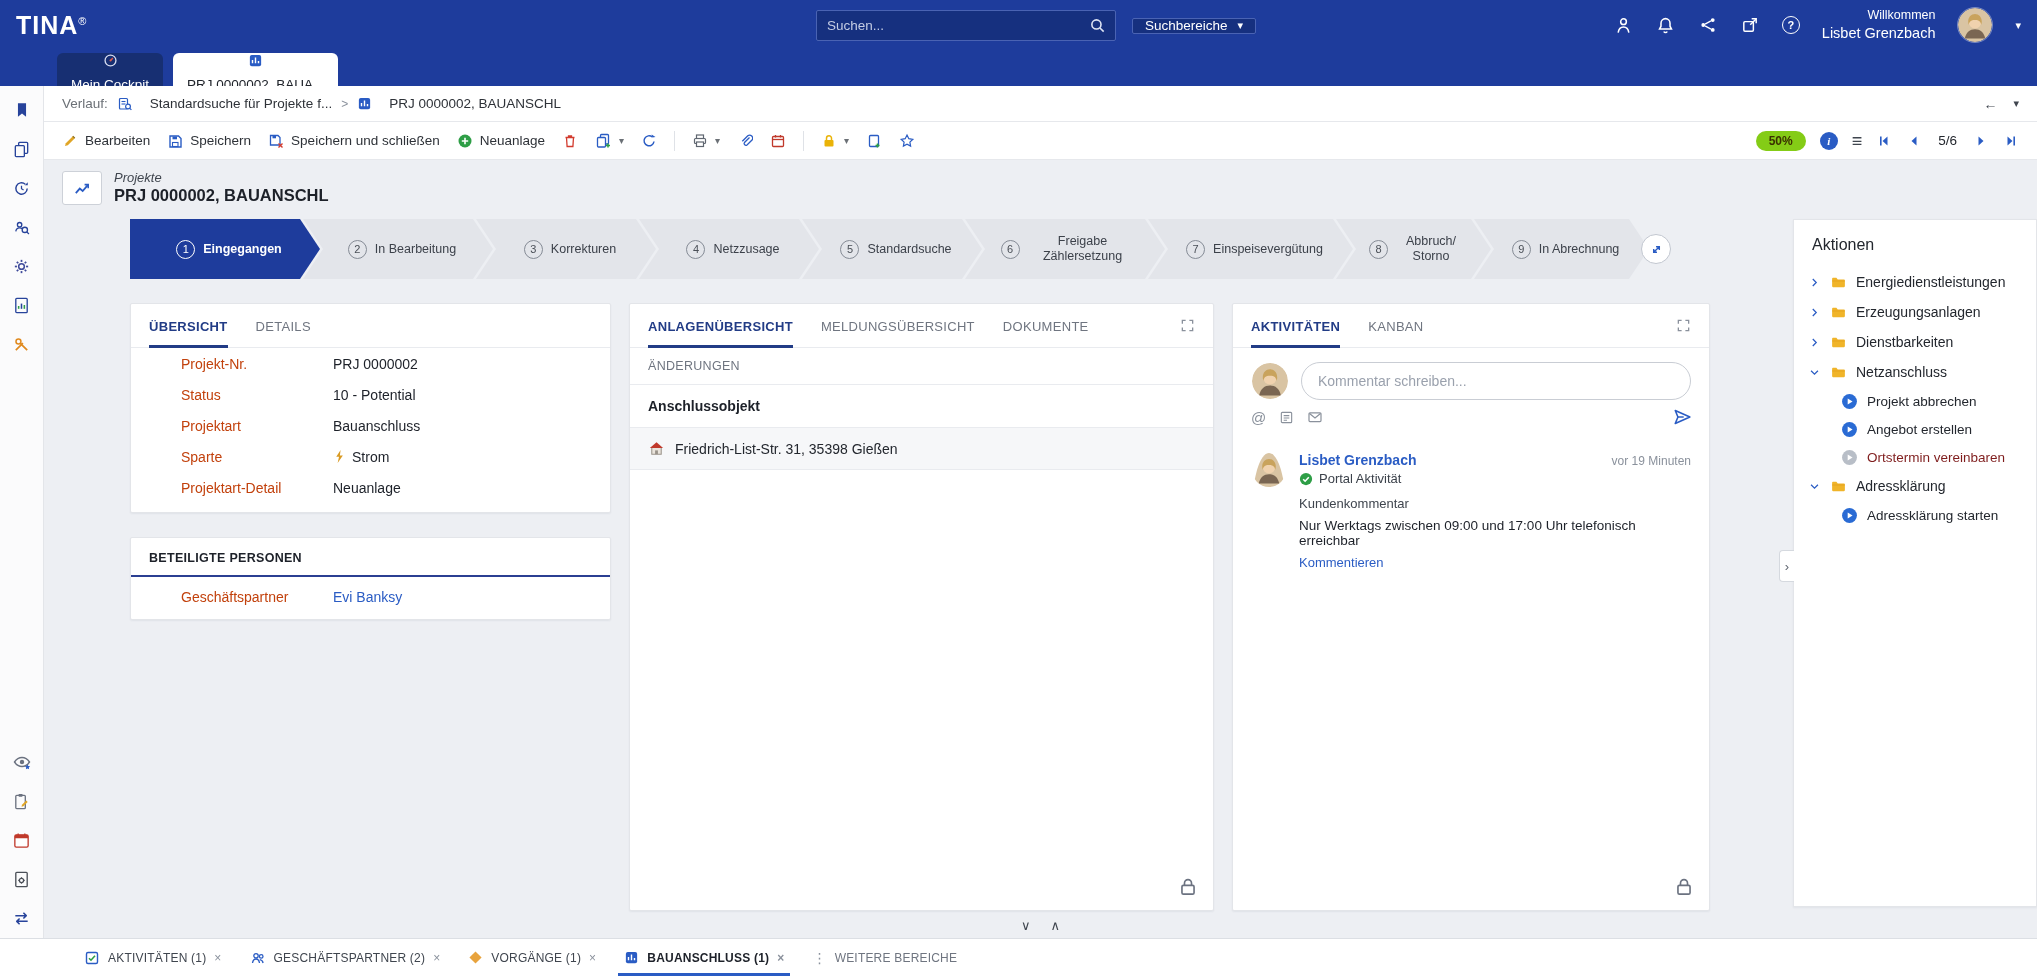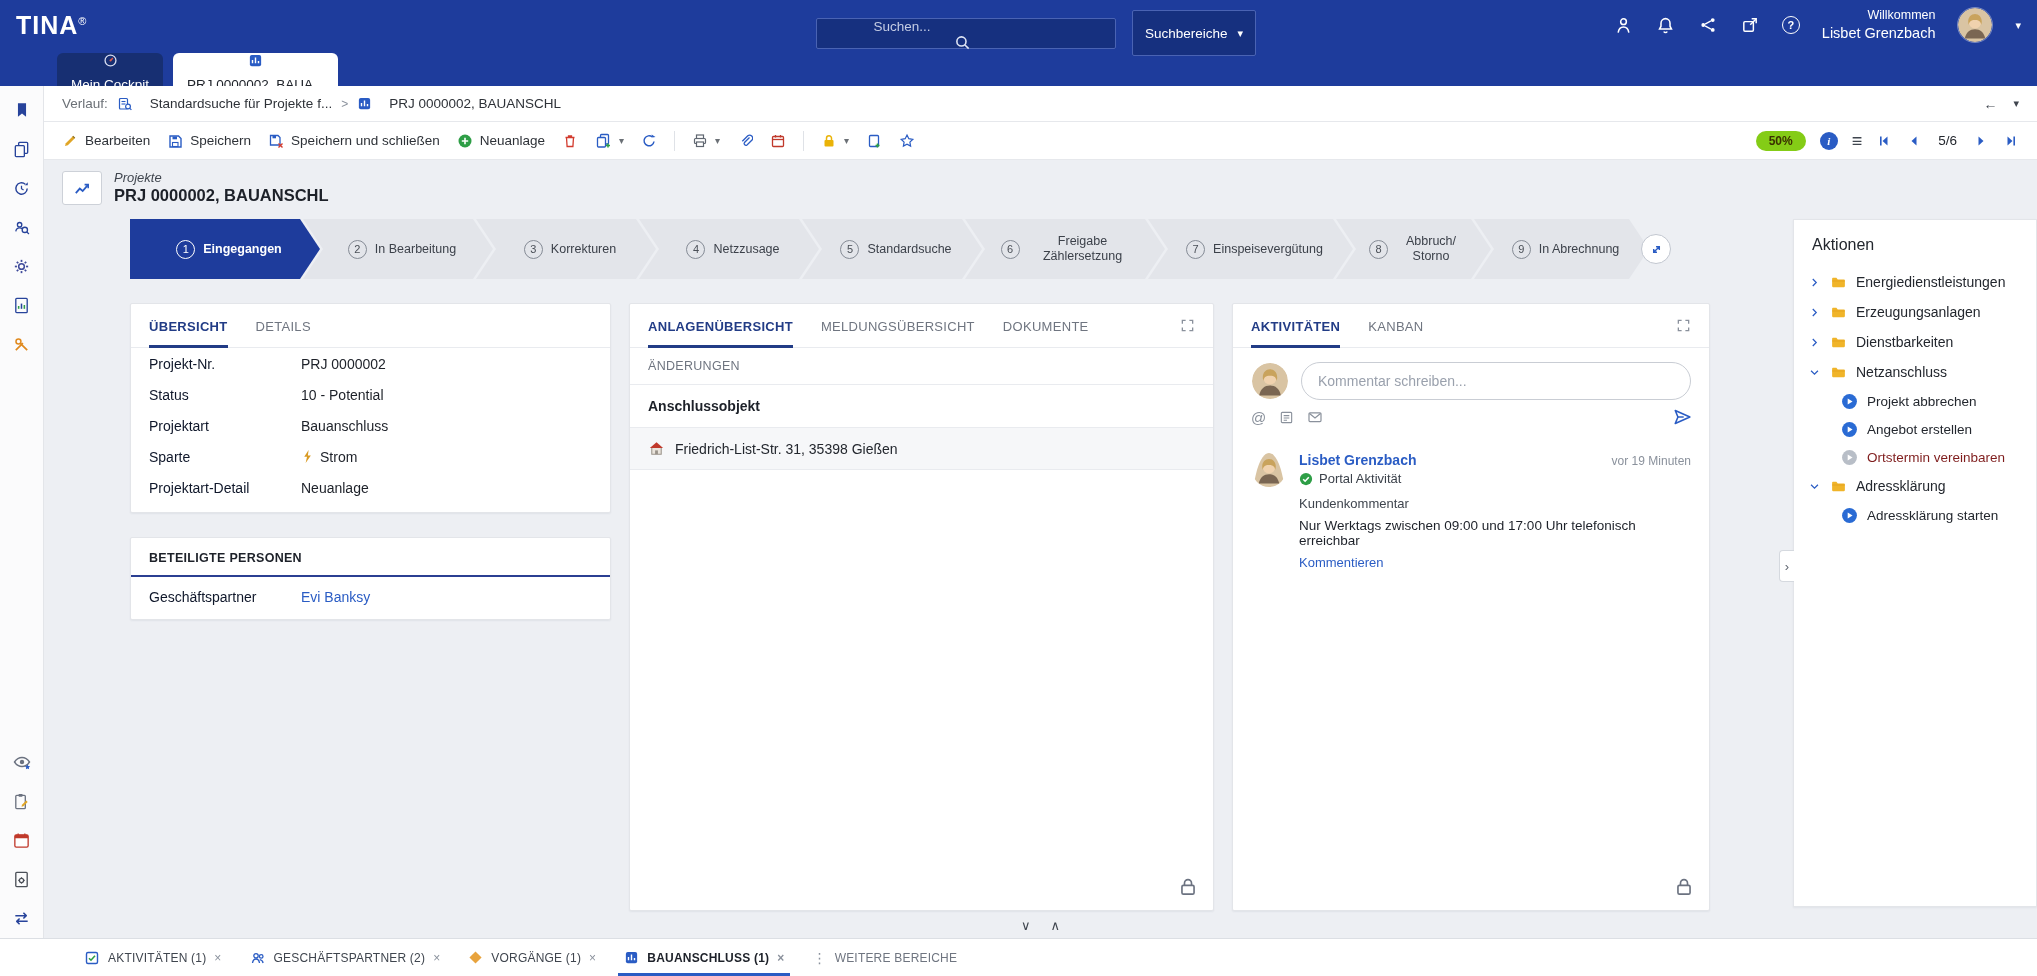--- a/index.html
+++ b/index.html
@@ -7,24 +7,24 @@
   *{box-sizing:border-box;}
   svg{display:block;}
   [data-interactable="true"]{cursor:pointer;}
   .app{width:2037px;height:976px;display:flex;flex-direction:column;}
 
   
   .topbar{height:50px;background:#1e3c9c;color:#fff;display:flex;align-items:center;position:relative;flex:none;}
   .logo{font-size:25px;font-weight:bold;letter-spacing:1px;padding-left:16px;}
   .logo sup{font-size:11px;font-weight:normal;}
   .search-wrap{position:absolute;left:816px;top:10px;display:flex;gap:16px;align-items:center;}
-  .search-box{width:300px;height:31px;background:#16307f;border:1px solid #4a63b3;border-radius:2px;display:flex;align-items:center;padding-right:8px;flex-direction:column;}
+  .search-box{width:300px;height:31px;background:#16307f;border:1px solid #4a63b3;border-radius:2px;display:flex;align-items:center;padding-right:8px;}
   .search-input{flex:1;background:transparent;border:none;outline:none;color:#eef1f9;font-size:13.5px;padding:0 10px;font-family:"Liberation Sans",sans-serif;}
   .search-input::placeholder{color:#c4cce4;}
-  .scope-btn{height:46px;background:#16307f;border:1px solid #4a63b3;border-radius:2px;color:#fff;font-size:13.5px;display:flex;align-items:center;gap:10px;padding:0 12px;font-family:"Liberation Sans",sans-serif;}
+  .scope-btn{height:16px;background:#16307f;border:1px solid #4a63b3;border-radius:2px;color:#fff;font-size:13.5px;display:flex;align-items:center;gap:10px;padding:0 12px;font-family:"Liberation Sans",sans-serif;}
   .caret{font-size:11px;line-height:1;}
   .topbar-right{margin-left:auto;display:flex;align-items:center;gap:22px;padding-right:16px;}
   .tb-icon{width:20px;height:20px;display:grid;place-items:center;}
   .qmark{width:18px;height:18px;border:1.4px solid #fff;border-radius:50%;display:grid;place-items:center;font-size:11px;font-weight:bold;}
   .welcome{text-align:right;line-height:1.3;}
   .welcome .l1{font-size:12.5px;}
   .welcome .l2{font-size:14.5px;}
   .avatar{border-radius:50%;overflow:hidden;flex:none;border:1px solid rgba(255,255,255,.4);}
 
   
@@ -83,21 +83,21 @@
   .col2 > .card,.col3 > .card{flex:1;display:flex;flex-direction:column;min-height:0;}
 
   .card-tabs{display:flex;align-items:center;gap:28px;padding:0 18px;border-bottom:1px solid #e9ebef;flex:none;}
   .ctab{font-size:13px;letter-spacing:.3px;color:#6f7580;padding:15px 0 11px;border-bottom:3px solid transparent;margin-bottom:-1px;}
   .ctab.active{color:#223c86;border-bottom-color:#223c86;font-weight:bold;}
   .expand-ic{margin-left:auto;color:#8a919c;}
 
   .frow{display:flex;padding:7.5px 18px;font-size:14px;}
   .frow:first-of-type{padding-top:15px;}
   .frow:last-of-type{padding-bottom:16px;}
-  .flabel{width:152px;color:#0f172a;flex:none;}
+  .flabel{width:152px;color:#c2410c;flex:none;margin-left:32px;}
   .fvalue{color:#1d2129;display:flex;align-items:center;gap:6px;}
   .pcard-head{padding:13px 18px 10px;font-size:12.5px;font-weight:bold;letter-spacing:.3px;color:#1d2129;border-bottom:2px solid #2b3f92;}
   .prow{display:flex;padding:12px 18px 14px;font-size:14px;}
   .link{color:#2a5cc4;}
 
   .subtabs{display:flex;align-items:center;gap:28px;padding:11px 18px;border-bottom:1px solid #e9ebef;font-size:12.5px;letter-spacing:.3px;color:#6f7580;flex:none;}
   .section-row{padding:13px 18px;font-size:14px;font-weight:bold;border-bottom:1px solid #e9ebef;color:#1d2129;flex:none;}
   .addr-row{display:flex;align-items:center;gap:10px;padding:12px 18px;background:#f6f7f9;border-bottom:1px solid #e9ebef;font-size:14px;flex:none;}
   .grow{flex:1;}
   .lock-row{display:flex;justify-content:flex-end;padding:0 14px 12px;flex:none;}

